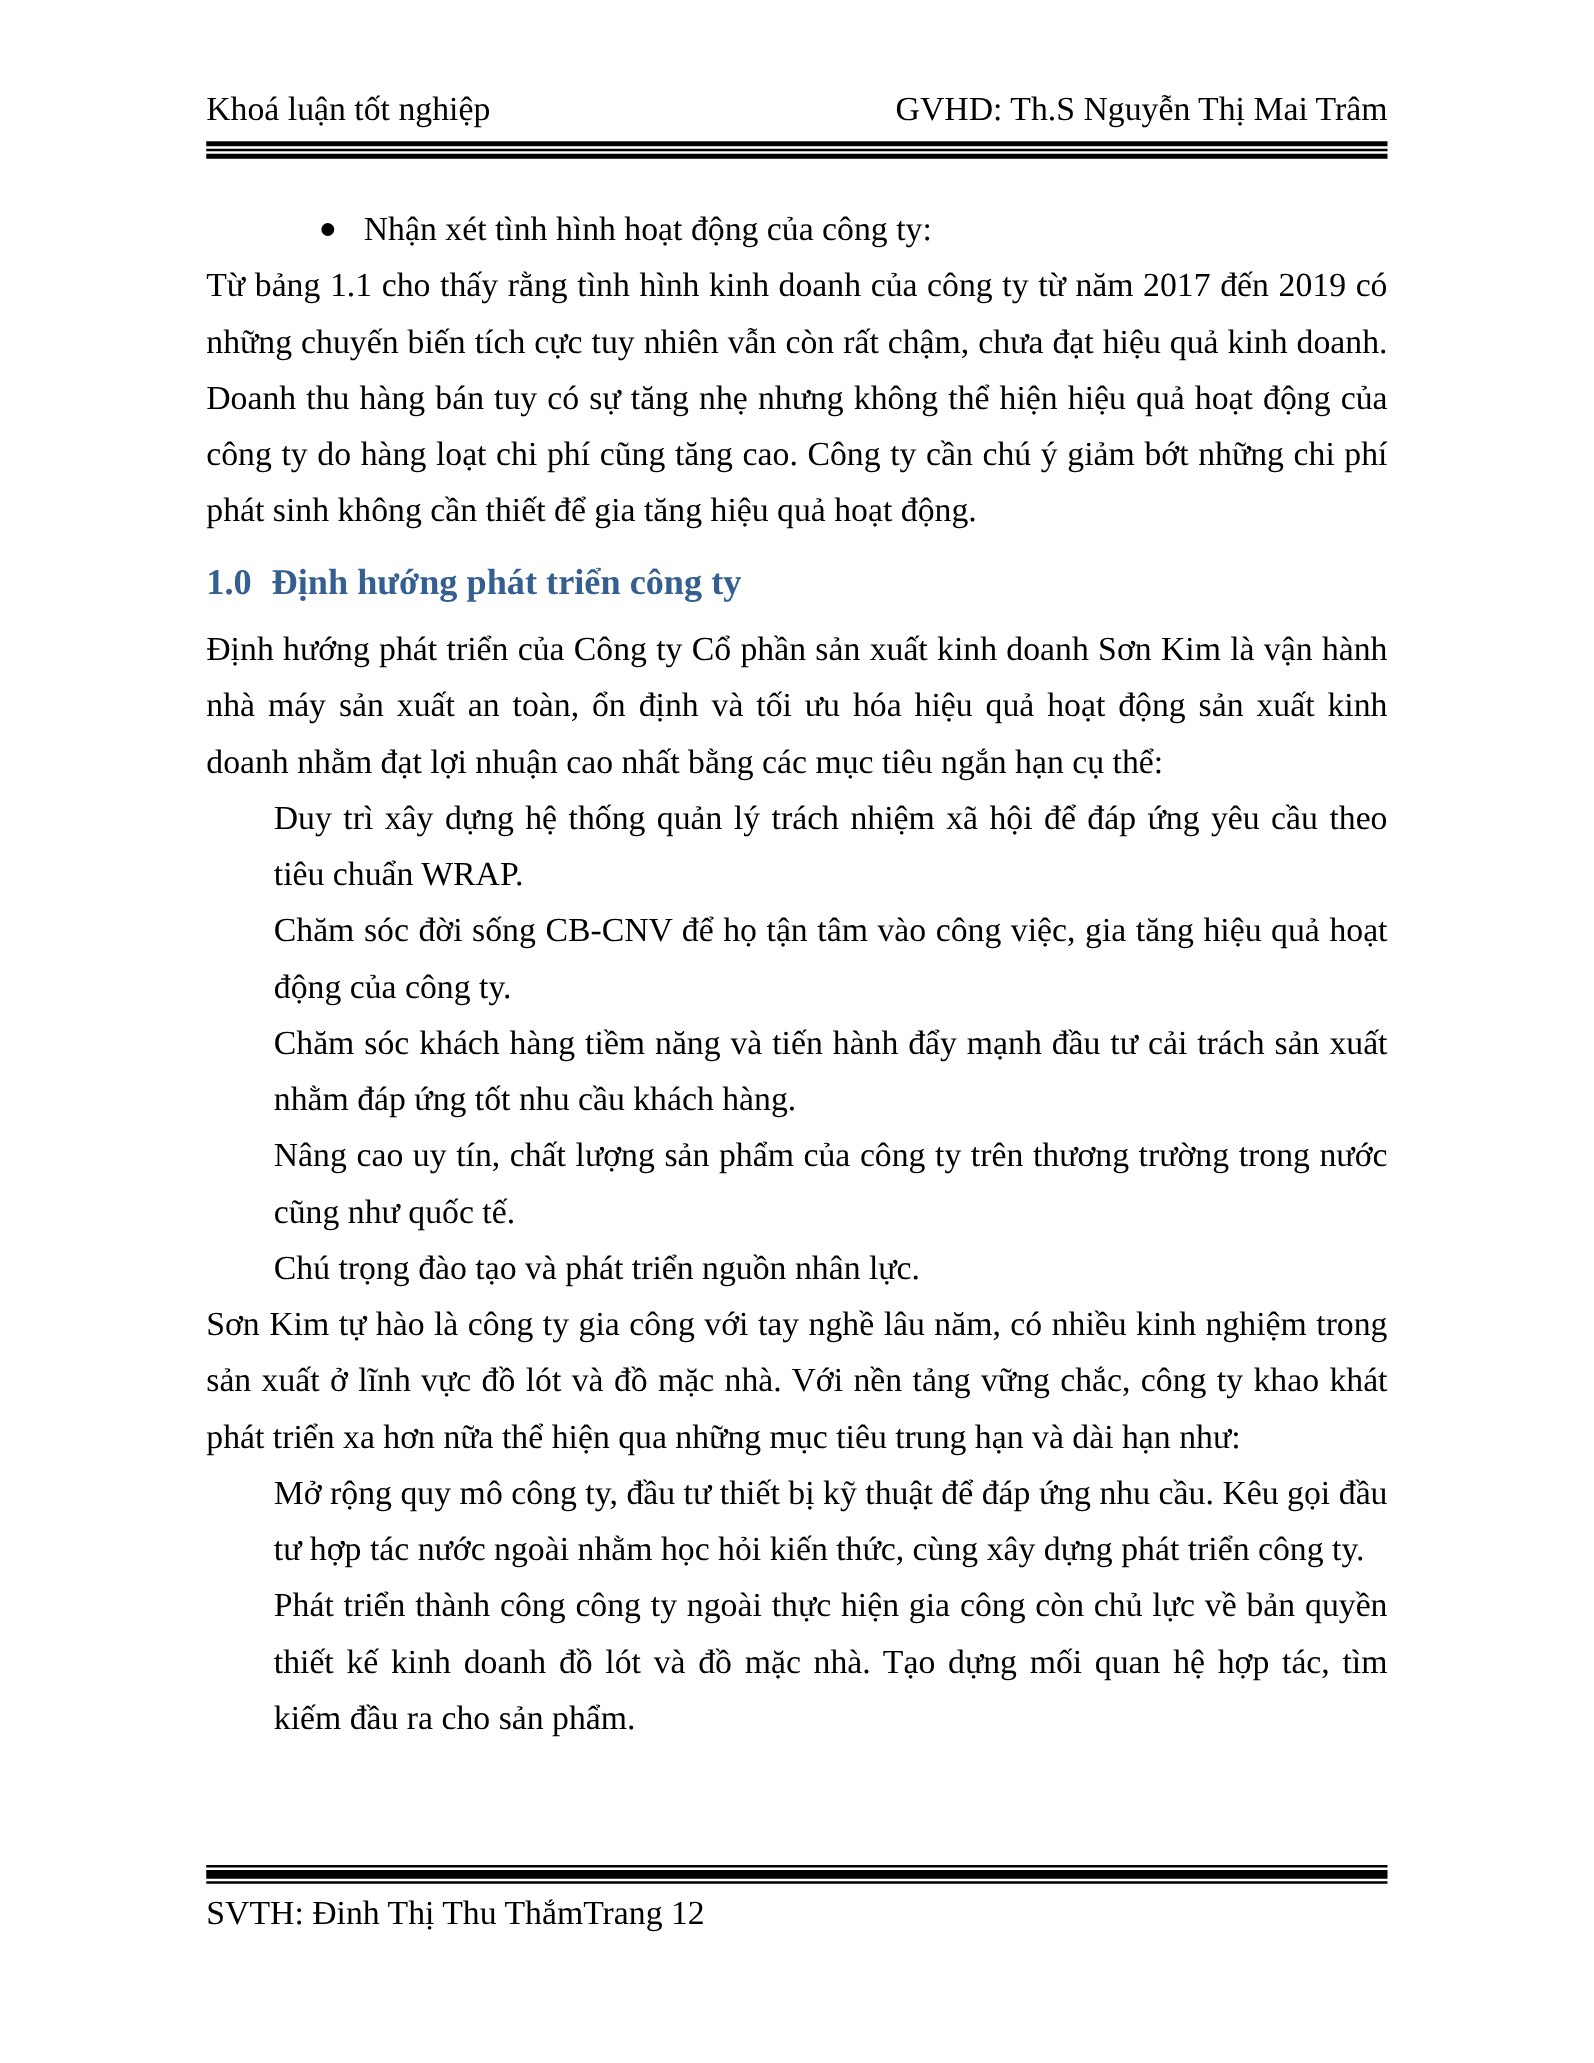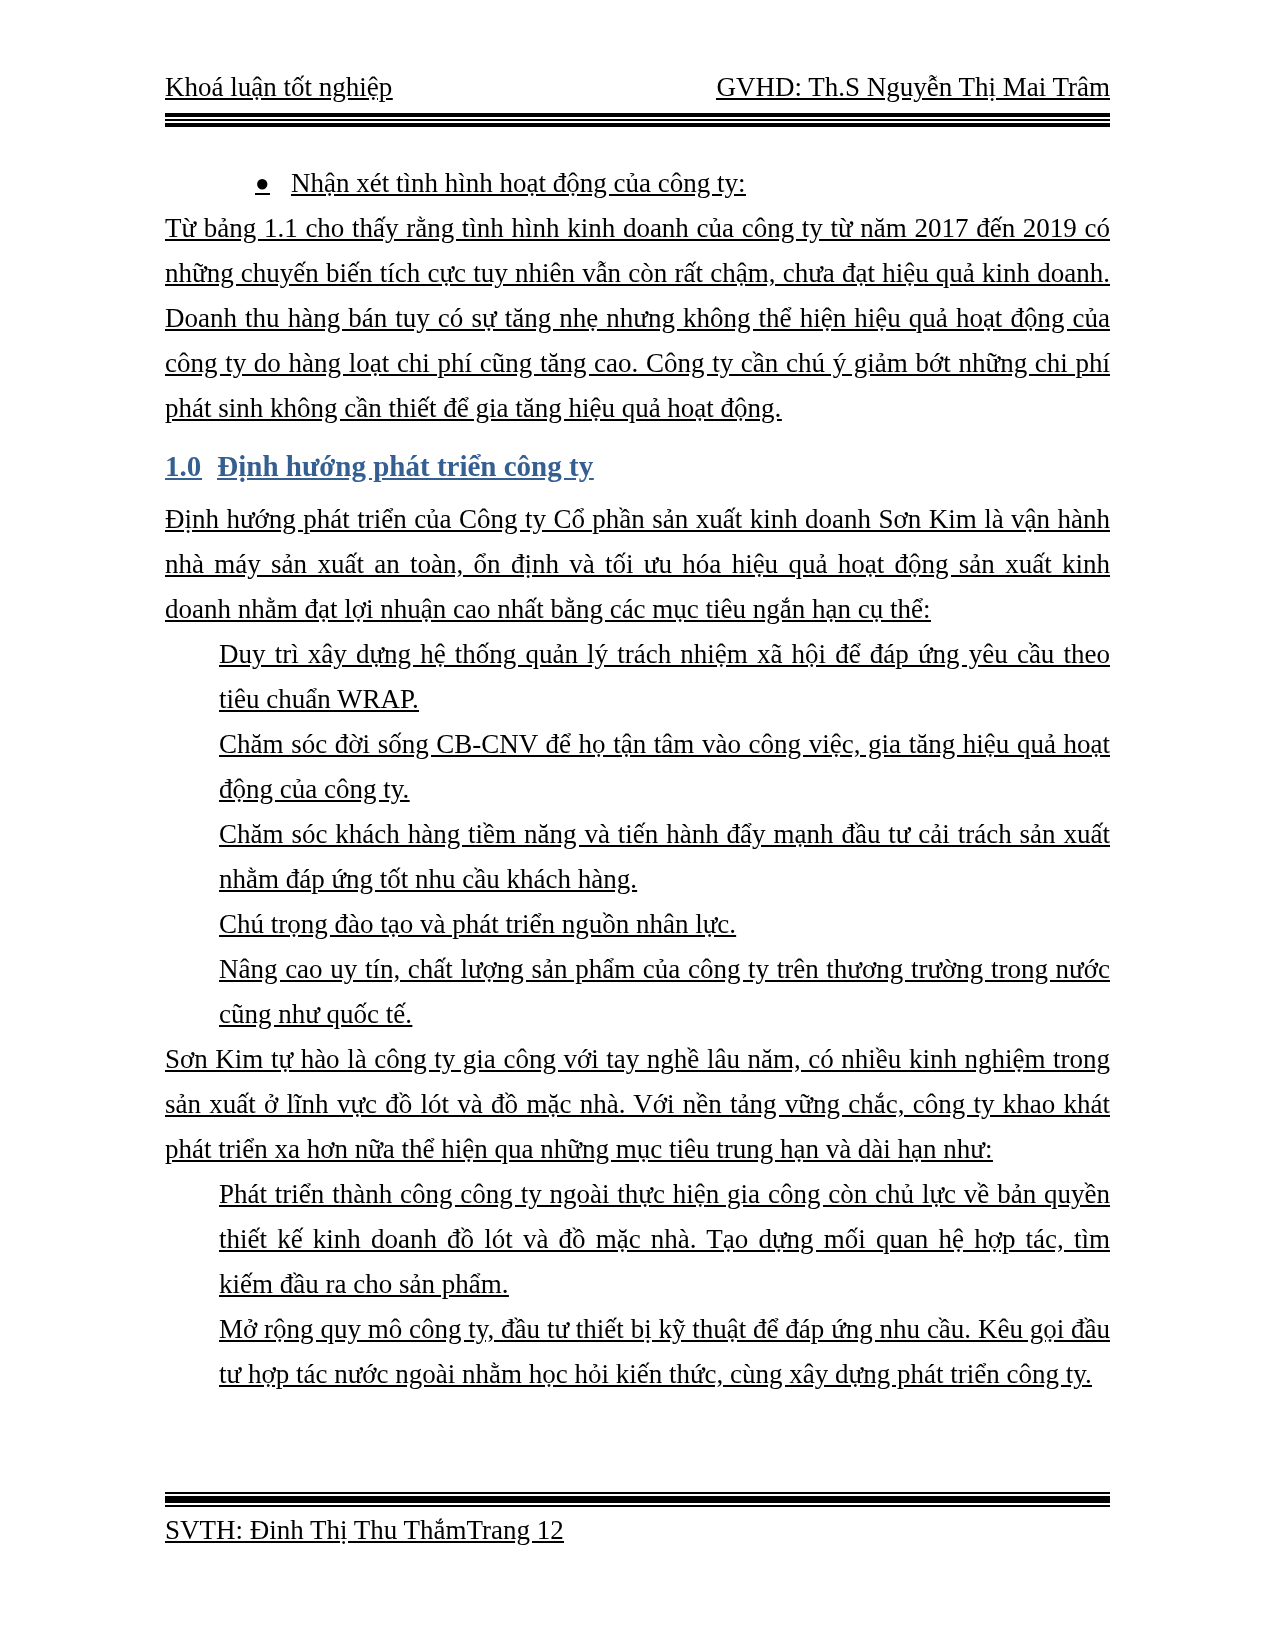--- a/index.html
+++ b/index.html
@@ -1,15 +1,15 @@
 <!DOCTYPE html>
 <html><head>
 <meta charset="utf-8">
 <style>
-  * { margin: 0; padding: 0; box-sizing: border-box; text-decoration: underline; }
+  * { margin: 0; padding: 0; box-sizing: border-box; }
   html, body { background: #888; }
   .page {
     position: relative;
     width: 1275px;
     height: 1650px;
     margin: 0 auto;
     background: #ffffff;
     font-family: "Liberation Serif", "DejaVu Serif", serif;
     color: #000000;
     overflow: hidden;
@@ -87,27 +87,27 @@
 
     <div class="section-heading">
       <span class="h-num">1.0</span><span>Định hướng phát triển công ty</span>
     </div>
 
     <div class="para">Định hướng phát triển của Công ty Cổ phần sản xuất kinh doanh Sơn Kim là vận hành nhà máy sản xuất an toàn, ổn định và tối ưu hóa hiệu quả hoạt động sản xuất kinh doanh nhằm đạt lợi nhuận cao nhất bằng các mục tiêu ngắn hạn cụ thể:</div>
 
     <div class="goal">Duy trì xây dựng hệ thống quản lý trách nhiệm xã hội để đáp ứng yêu cầu theo tiêu chuẩn WRAP.</div>
     <div class="goal">Chăm sóc đời sống CB-CNV để họ tận tâm vào công việc, gia tăng hiệu quả hoạt động của công ty.</div>
     <div class="goal">Chăm sóc khách hàng tiềm năng và tiến hành đẩy mạnh đầu tư cải trách sản xuất nhằm đáp ứng tốt nhu cầu khách hàng.</div>
+    <div class="goal">Nâng cao uy tín, chất lượng sản phẩm của công ty trên thương trường trong nước cũng như quốc tế.</div>
     <div class="goal">Chú trọng đào tạo và phát triển nguồn nhân lực.</div>
-    <div class="goal">Nâng cao uy tín, chất lượng sản phẩm của công ty trên thương trường trong nước cũng như quốc tế.</div>
 
     <div class="para">Sơn Kim tự hào là công ty gia công với tay nghề lâu năm, có nhiều kinh nghiệm trong sản xuất ở lĩnh vực đồ lót và đồ mặc nhà. Với nền tảng vững chắc, công ty khao khát phát triển xa hơn nữa thể hiện qua những mục tiêu trung hạn và dài hạn như:</div>
 
+    <div class="goal">Mở rộng quy mô công ty, đầu tư thiết bị kỹ thuật để đáp ứng nhu cầu. Kêu gọi đầu tư hợp tác nước ngoài nhằm học hỏi kiến thức, cùng xây dựng phát triển công ty.</div>
     <div class="goal">Phát triển thành công công ty ngoài thực hiện gia công còn chủ lực về bản quyền thiết kế kinh doanh đồ lót và đồ mặc nhà. Tạo dựng mối quan hệ hợp tác, tìm kiếm đầu ra cho sản phẩm.</div>
-    <div class="goal">Mở rộng quy mô công ty, đầu tư thiết bị kỹ thuật để đáp ứng nhu cầu. Kêu gọi đầu tư hợp tác nước ngoài nhằm học hỏi kiến thức, cùng xây dựng phát triển công ty.</div>
 
   </div>
 
   <div class="footer-block">
     <div class="rule-outer-f">
       <div class="rule-inner-f"></div>
     </div>
     <div class="footer-row">
       <span>SVTH: Đinh Thị Thu Thắm</span>
       <span>Trang 12</span>

